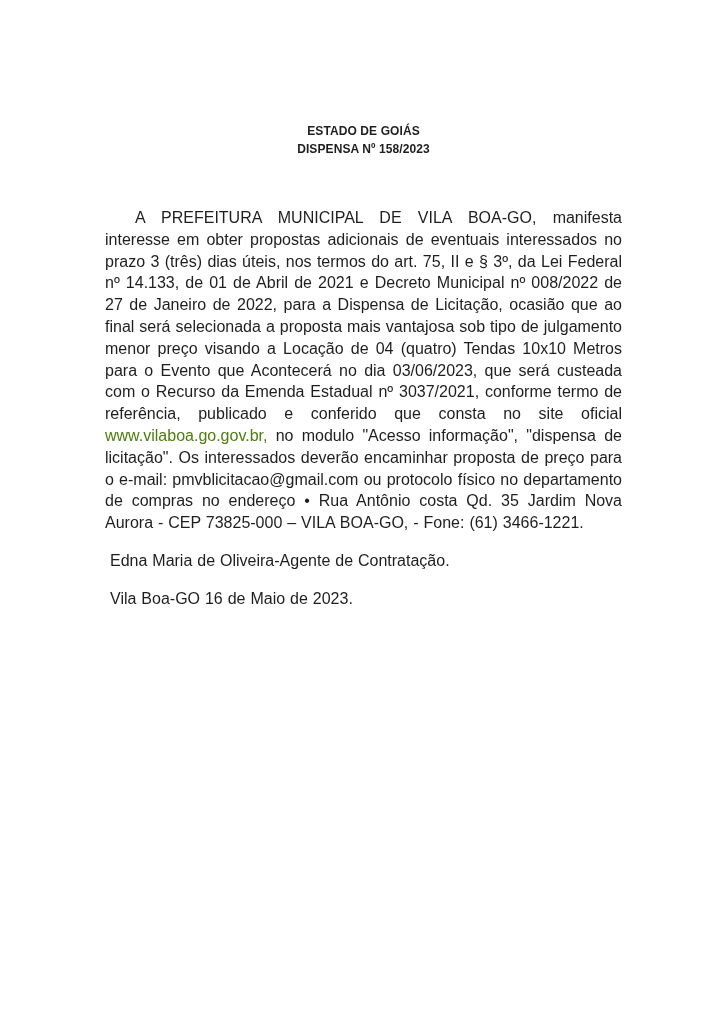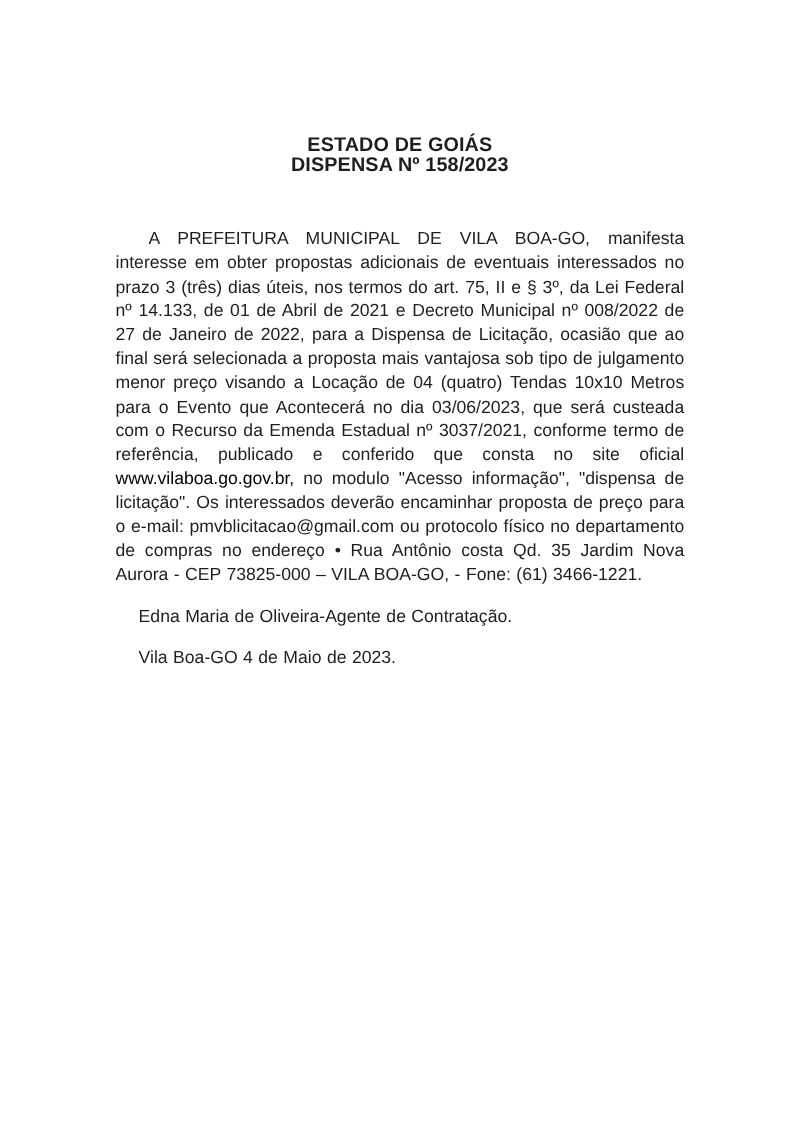--- a/index.html
+++ b/index.html
@@ -19,60 +19,59 @@
   }
   .content {
     position: absolute;
     left: 105px;
     top: 123px;
     width: 517px;
   }
   .doc-header {
     text-align: center;
     font-weight: bold;
-    font-size: 18px;
+    font-size: 12px;
     line-height: 17.5px;
     letter-spacing: 0.1px;
     margin: 0 0 49px 0;
   }
   .para {
     font-size: 16px;
     line-height: 21.8px;
     margin: 0 0 16px 0;
     word-spacing: 0.5px;
   }
   .justify {
     text-align: justify;
     text-justify: inter-word;
   }
   .first-indent {
     text-indent: 30px;
   }
   .small-offset {
     padding-left: 5px;
-    margin-left: 16px;
   }
   .site-link {
-    color: #000000;
+    color: #4d7c0f;
     text-decoration: none;
     cursor: pointer;
   }
 </style>
 </head>
 <body>
 
 <div class="page">
   <div class="content">
 
     <div class="doc-header">
       <div>ESTADO DE GOIÁS</div>
       <div>DISPENSA Nº 158/2023</div>
     </div>
 
     <p class="para justify first-indent"><span>A PREFEITURA MUNICIPAL DE VILA BOA-GO, manifesta interesse em obter propostas adicionais de eventuais interessados no prazo 3 (três) dias úteis, nos termos do art. 75, II e § 3º, da Lei Federal nº 14.133, de 01 de Abril de 2021 e Decreto Municipal nº 008/2022 de 27 de Janeiro de 2022, para a Dispensa de Licitação, ocasião que ao final será selecionada a proposta mais vantajosa sob tipo de julgamento menor preço visando a Locação de 04 (quatro) Tendas 10x10 Metros para o Evento que  Acontecerá no dia 03/06/2023, que será custeada  com o Recurso da Emenda Estadual nº 3037/2021, conforme termo de referência, publicado e conferido que consta no site oficial </span><a class="site-link">www.vilaboa.go.gov.br,</a><span> no modulo "Acesso informação", "dispensa de licitação". Os interessados deverão encaminhar proposta de preço para o e-mail: pmvblicitacao@gmail.com ou protocolo físico no departamento de compras no endereço • Rua Antônio costa Qd. 35 Jardim Nova Aurora - CEP 73825-000 – VILA BOA-GO, - Fone: (61) 3466-1221.</span></p>
 
 
     <p class="para small-offset">Edna Maria de Oliveira-Agente de Contratação.</p>
 
-    <p class="para small-offset">Vila Boa-GO 4 de Maio de 2023.</p>
+    <p class="para small-offset">Vila Boa-GO 16 de Maio de 2023.</p>
 
   </div>
 </div>
 
 </body></html>

